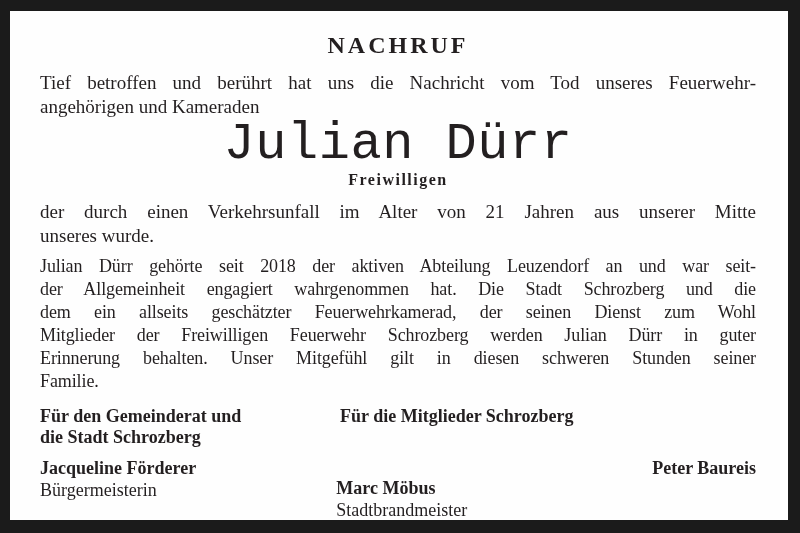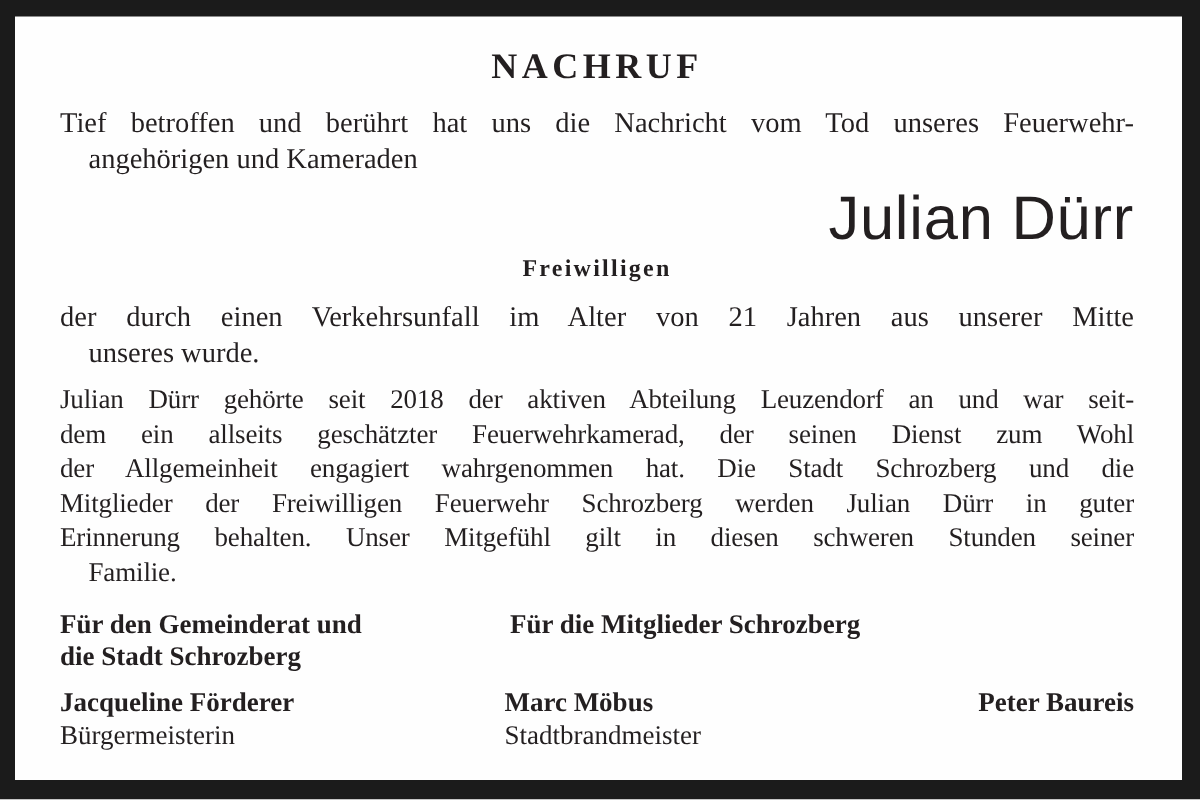--- a/index.html
+++ b/index.html
@@ -27,25 +27,25 @@
     letter-spacing: 3px;
     text-align: center;
     margin: 0 0 13px 0;
   }
   .intro {
     font-size: 19px;
     line-height: 24px;
     margin: 0;
   }
   .deceased-name {
-    font-family: Liberation Sans, sans-serif;
+    font-family: Liberation Mono, monospace;
     font-weight: 400;
-    font-size: 41px;
+    font-size: 52px;
     line-height: 50px;
-    text-align: right;
+    text-align: center;
     margin: 1px 0 0 0;
     letter-spacing: 0.5px;
   }
   .deceased-role {
     font-size: 16px;
     line-height: 18px;
     font-weight: bold;
     letter-spacing: 1.5px;
     text-align: center;
     margin: 1px 0 11px 0;
@@ -61,21 +61,20 @@
     margin: 0 0 13px 0;
     letter-spacing: -0.1px;
   }
   
   .tline {
     text-align: justify;
     text-align-last: justify;
   }
   .tline-last {
     text-align-last: left;
-    margin-left: 19px;
   }
   .sig-heads {
     display: flex;
     font-size: 18px;
     line-height: 21px;
     font-weight: bold;
     margin: 0 0 9px 0;
   }
   .sig-head-left {
     width: 300px;
@@ -83,21 +82,21 @@
   }
   .sig-head-right {
     white-space: nowrap;
   }
   .sig-cols {
     display: flex;
     font-size: 18px;
     line-height: 22px;
   }
   .sig-col-1 { width: 300px; }
-  .sig-col-2 { width: 200px; }
+  .sig-col-2 { width: 200px; margin-top: 20px; }
   .sig-col-3 { width: 225px; text-align: right; }
   .signatory-name {
     font-weight: bold;
   }
   .signatory-title {
     white-space: pre-line;
   }
 </style>
 </head>
 <body>
@@ -115,22 +114,22 @@
 
   <div class="deceased-role">Freiwilligen</div>
 
   <div class="para1">
       <div class="tline">der durch einen Verkehrsunfall im Alter von 21 Jahren aus unserer Mitte</div>
       <div class="tline tline-last">unseres wurde.</div>
     </div>
 
   <div class="para2">
       <div class="tline">Julian Dürr gehörte seit 2018 der aktiven Abteilung Leuzendorf an und war seit-</div>
+      <div class="tline">der Allgemeinheit engagiert wahrgenommen hat. Die Stadt Schrozberg und die</div>
       <div class="tline">dem ein allseits geschätzter Feuerwehrkamerad, der seinen Dienst zum Wohl</div>
-      <div class="tline">der Allgemeinheit engagiert wahrgenommen hat. Die Stadt Schrozberg und die</div>
       <div class="tline">Mitglieder der Freiwilligen Feuerwehr Schrozberg werden Julian Dürr in guter</div>
       <div class="tline">Erinnerung behalten. Unser Mitgefühl gilt in diesen schweren Stunden seiner</div>
       <div class="tline tline-last">Familie.</div>
     </div>
 
   <div class="sig-heads">
     <div class="sig-head-left">Für den Gemeinderat und
 die Stadt Schrozberg</div>
     <div class="sig-head-right">Für die Mitglieder Schrozberg</div>
   </div>

